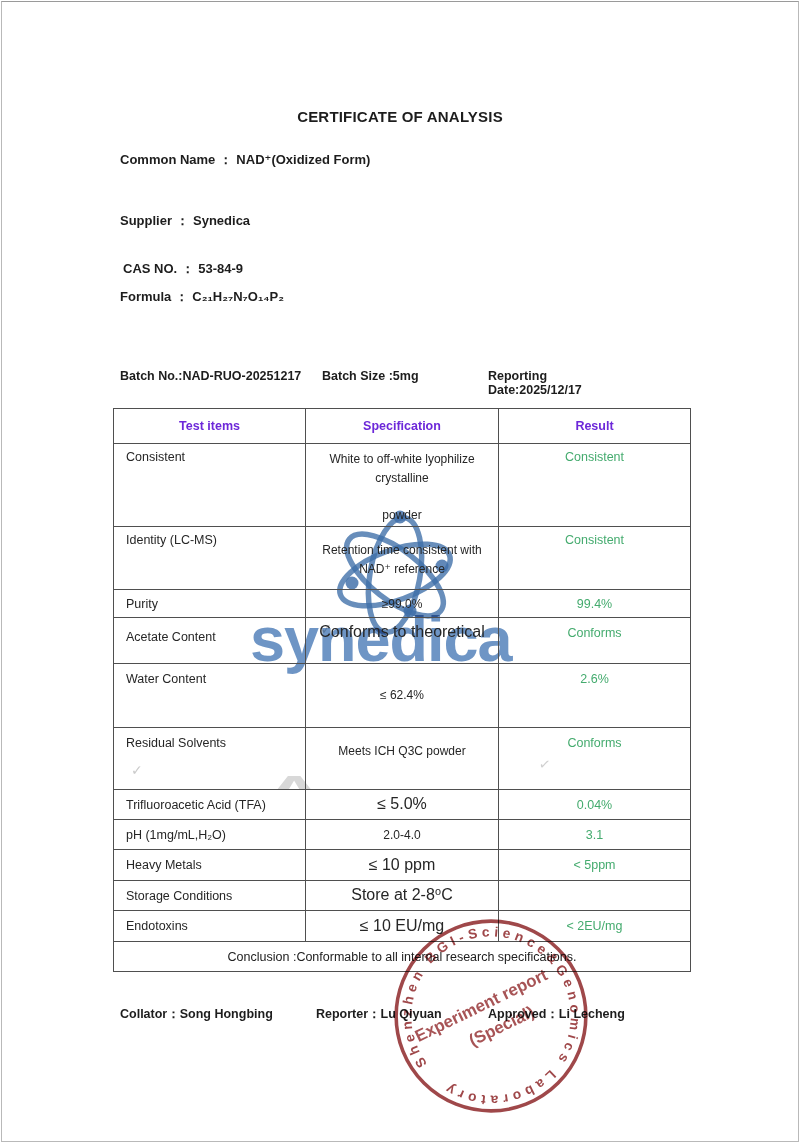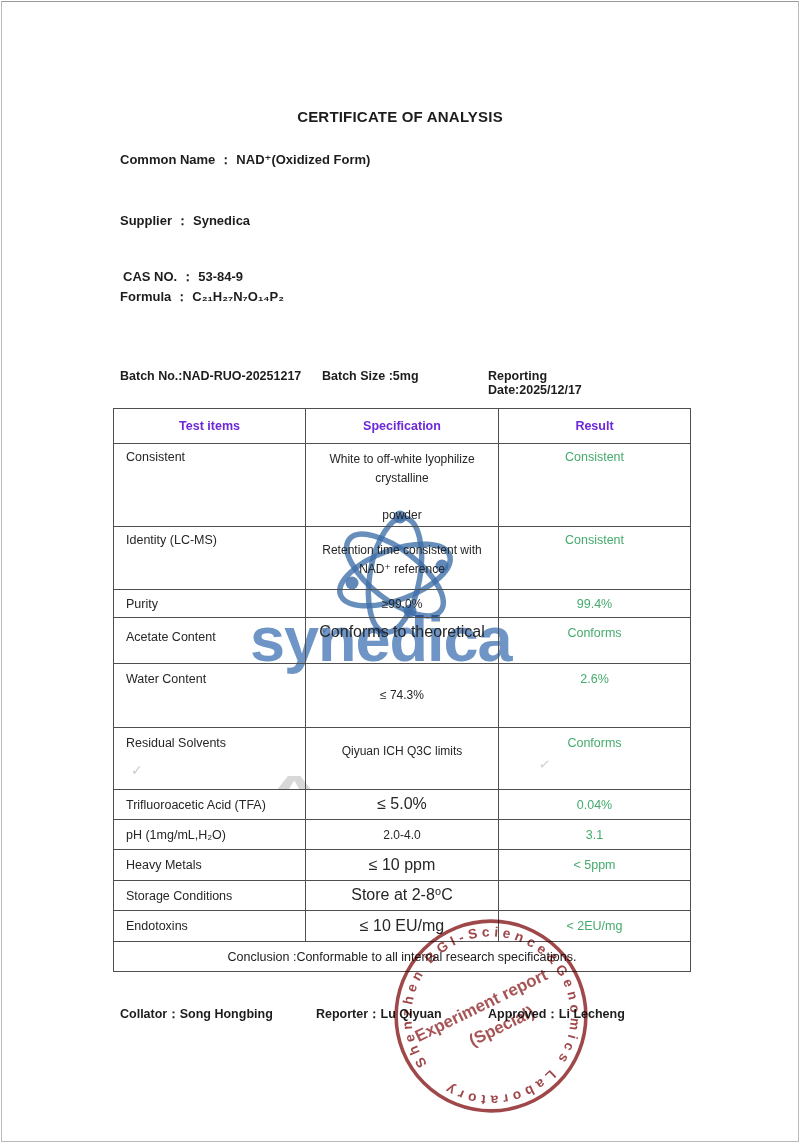--- a/index.html
+++ b/index.html
@@ -6,21 +6,21 @@
   body{width:800px;height:1143px;position:relative;overflow:hidden;
        font-family:"Liberation Sans","DejaVu Sans",sans-serif;color:#1d1d1d;}
   .page-border{position:absolute;inset:1px;border:1px solid #b9b9b9;border-top-color:#9a9a9a;pointer-events:none;}
   .abs{position:absolute;}
   
   .title{top:108px;left:0;width:800px;text-align:center;font-size:15px;font-weight:bold;letter-spacing:.2px;}
   .field{font-size:13px;font-weight:bold;white-space:nowrap;}
   .field .colon{padding:0 4px;}
   .f-common{top:151px;left:120px;}
   .f-supplier{top:212px;left:120px;}
-  .f-cas{top:260px;left:123px;margin-top:8px;}
+  .f-cas{top:260px;left:123px;}
   .f-formula{top:288px;left:120px;}
   .batch-row{top:369px;left:0;width:640px;height:16px;font-size:12.5px;font-weight:bold;}
   .batch-no{position:absolute;left:120px;}
   .batch-size{position:absolute;left:322px;}
   .batch-date{position:absolute;left:488px;}
   
   .tablewrap{top:408px;left:113px;}
   table{border-collapse:collapse;table-layout:fixed;width:577px;background:transparent;position:relative;z-index:3;}
   td,th{border:1px solid #4f4f4f;padding:2px 4px;font-size:12px;color:#262626;background:transparent;}
   th{font-size:12.5px;font-weight:bold;text-align:center;height:30px;color:#6d28d9;}
@@ -136,26 +136,26 @@
       <td class="spec">≥99.0%</td>
       <td class="result">99.4%</td>
     </tr>
     <tr class="r4">
       <td class="item pt12">Acetate Content</td>
       <td class="spec small pt2">Conforms to theoretical</td>
       <td class="result pt8">Conforms</td>
     </tr>
     <tr class="r5">
       <td class="item pt8">Water Content</td>
-      <td class="spec pt22">≤ 74.3%</td>
+      <td class="spec pt22">≤ 62.4%</td>
       <td class="result pt8">2.6%</td>
     </tr>
     <tr class="r6">
       <td class="item pt8">Residual Solvents</td>
-      <td class="spec pt14">Qiyuan ICH Q3C limits</td>
+      <td class="spec pt14">Meets ICH Q3C powder</td>
       <td class="result pt8">Conforms</td>
     </tr>
     <tr class="r7">
       <td class="item">Trifluoroacetic Acid (TFA)</td>
       <td class="spec small">≤ 5.0%</td>
       <td class="result">0.04%</td>
     </tr>
     <tr class="r8">
       <td class="item">pH (1mg/mL,H₂O)</td>
       <td class="spec">2.0-4.0</td>

